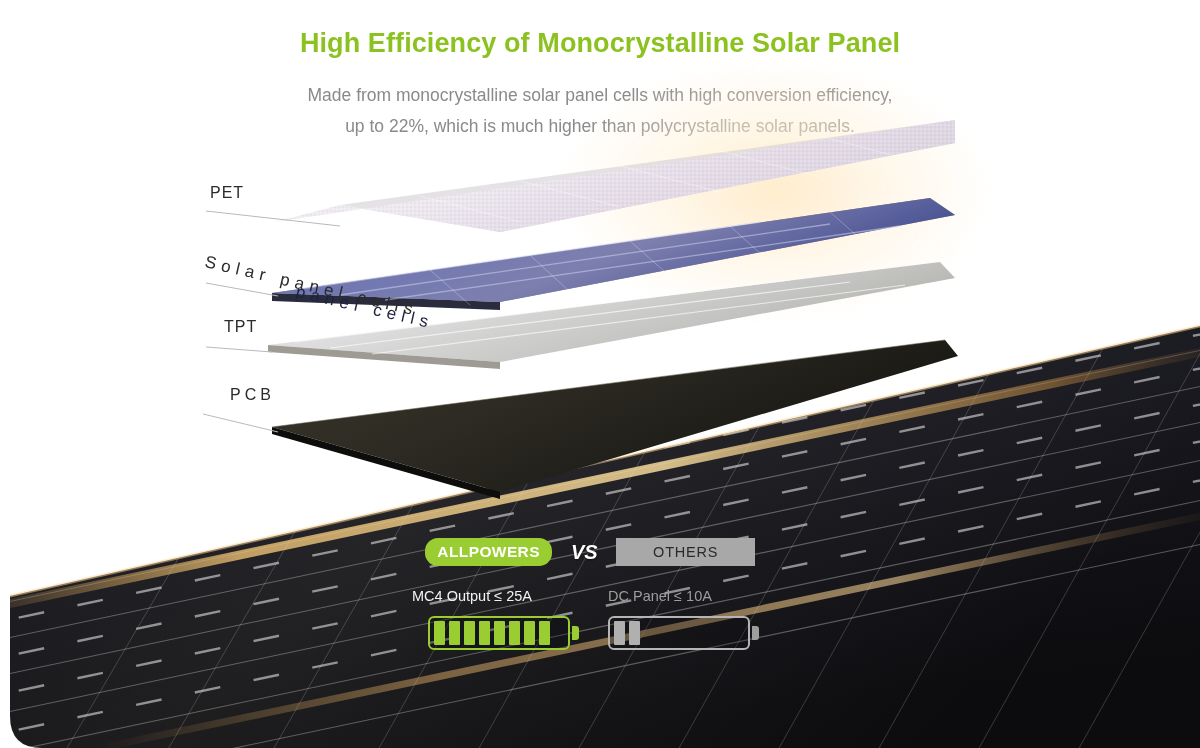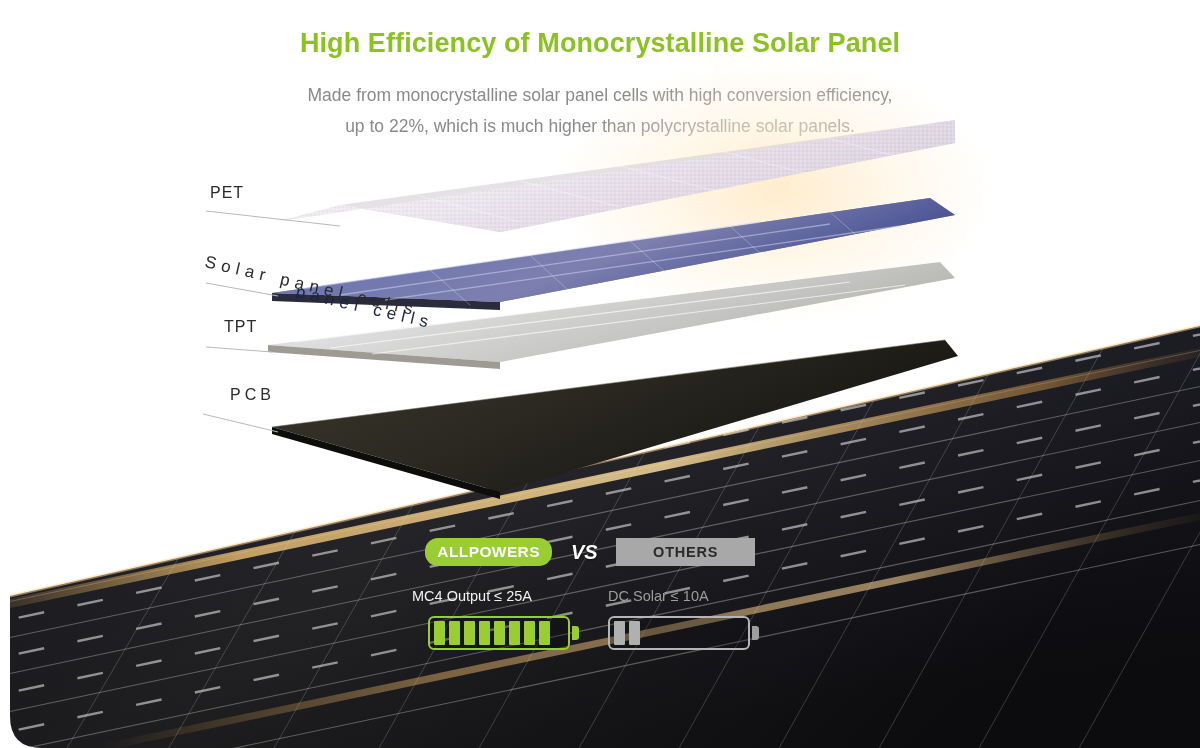--- a/index.html
+++ b/index.html
@@ -65,21 +65,21 @@
     font-size:15.5px;font-weight:bold;letter-spacing:.4px;border-radius:13px;
   }
   #vs-word{
     width:68px;display:flex;align-items:center;justify-content:center;
     color:#ffffff;font-size:20px;font-weight:bold;font-style:italic;
     text-shadow:0 1px 2px rgba(0,0,0,.55);
   }
   #badge-others{
     width:147px;background:#a8a8a8;color:#2a2a2a;
     display:flex;align-items:center;justify-content:center;
-    font-size:14.5px;font-weight:bold;letter-spacing:.8px;
+    font-size:14.5px;font-weight:normal;letter-spacing:.8px;
   }
   .out-label{
     position:absolute;top:50px;font-size:14.5px;white-space:nowrap;
   }
   #out-left{left:412px;color:#f2f2f2;}
   #out-right{left:608px;color:#9d9d9d;}
 
   .batt{position:absolute;top:78px;height:34px;}
   .batt-body{
     position:absolute;left:0;top:0;width:142px;height:34px;
@@ -295,21 +295,21 @@
 
   <div id="compare">
 
     <div id="cmp-row">
       <div id="badge-allpowers">ALLPOWERS</div>
       <div id="vs-word">VS</div>
       <div id="badge-others">OTHERS</div>
     </div>
 
     <div class="out-label" id="out-left">MC4 Output ≤ 25A</div>
-    <div class="out-label" id="out-right">DC Solar ≤ 10A</div>
+    <div class="out-label" id="out-right">DC Panel ≤ 10A</div>
 
     <div class="batt" id="batt-left">
       <div class="batt-body">
           <div class="cellbar"></div>
           <div class="cellbar"></div>
           <div class="cellbar"></div>
           <div class="cellbar"></div>
           <div class="cellbar"></div>
           <div class="cellbar"></div>
           <div class="cellbar"></div>

